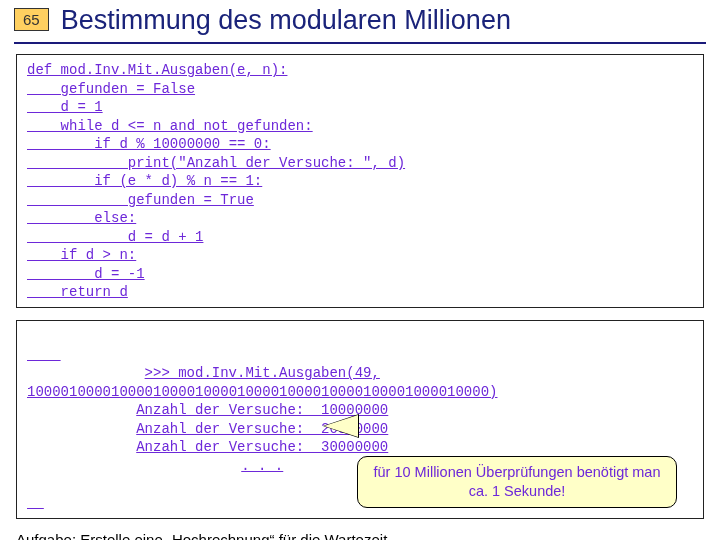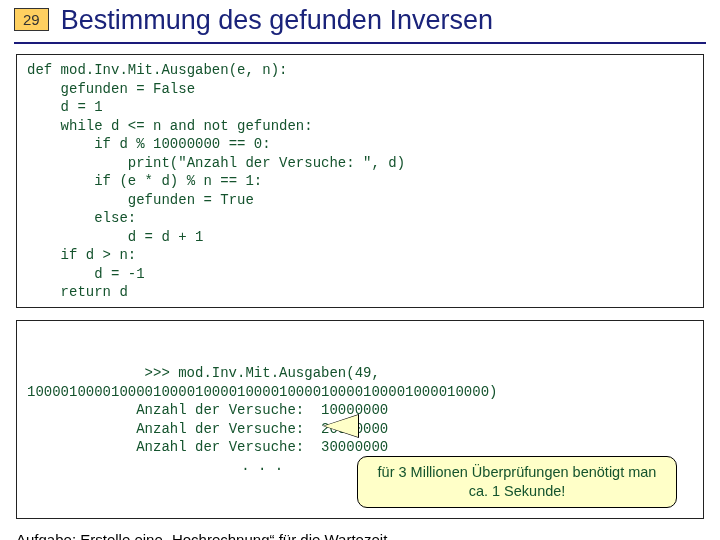--- a/index.html
+++ b/index.html
@@ -43,21 +43,22 @@
     line-height: 1.2;
   }
   .codebox, .outbox {
     border: 1px solid #222;
     padding: 6px 10px;
     margin: 8px 2px 12px 2px;
     font-family: "Courier New", monospace;
     font-size: 14px;
     line-height: 1.32;
     white-space: pre;
-    color: #14532d;
+    color: #6d28d9;
+    text-decoration: underline;
   }
   .outrow { display: flex; align-items: flex-start; position: relative; text-align: center; }
   .outtext { flex: 0 0 auto; white-space: pre; }
   .callout-wrap {
     position: absolute;
     top: 36px;
     left: 330px;
   }
   .callout-tail {
     position: absolute;
@@ -95,22 +96,22 @@
     margin: 6px 2px 0 2px;
     color: #000;
   }
 </style>
 </head>
 <body>
 
 <div class="slide">
 
   <div class="header">
-    <div class="pagenum">29</div>
-    <h1 class="title">Bestimmung des gefunden Inversen</h1>
+    <div class="pagenum">65</div>
+    <h1 class="title">Bestimmung des modularen Millionen</h1>
   </div>
 
   <div class="codebox">def mod.Inv.Mit.Ausgaben(e, n):
     gefunden = False
     d = 1
     while d &lt;= n and not gefunden:
         if d % 10000000 == 0:
             print("Anzahl der Versuche: ", d)
         if (e * d) % n == 1:
             gefunden = True
@@ -123,20 +124,20 @@
   <div class="outbox">
     <div class="outrow">
       <div class="outtext">&gt;&gt;&gt; mod.Inv.Mit.Ausgaben(49,
 1000010000100001000010000100001000010000100001000010000)
 Anzahl der Versuche:  10000000
 Anzahl der Versuche:  20000000
 Anzahl der Versuche:  30000000
 . . .</div>
       <div class="callout-wrap">
         <div class="callout-tail"></div>
-        <div class="callout">für 3 Millionen Überprüfungen benötigt man ca. 1 Sekunde!</div>
+        <div class="callout">für 10 Millionen Überprüfungen benötigt man ca. 1 Sekunde!</div>
       </div>
     </div>
   </div>
 
   <div class="task">Aufgabe: Erstelle eine „Hochrechnung“ für die Wartezeit.</div>
 
 </div>
 
 </body></html>

